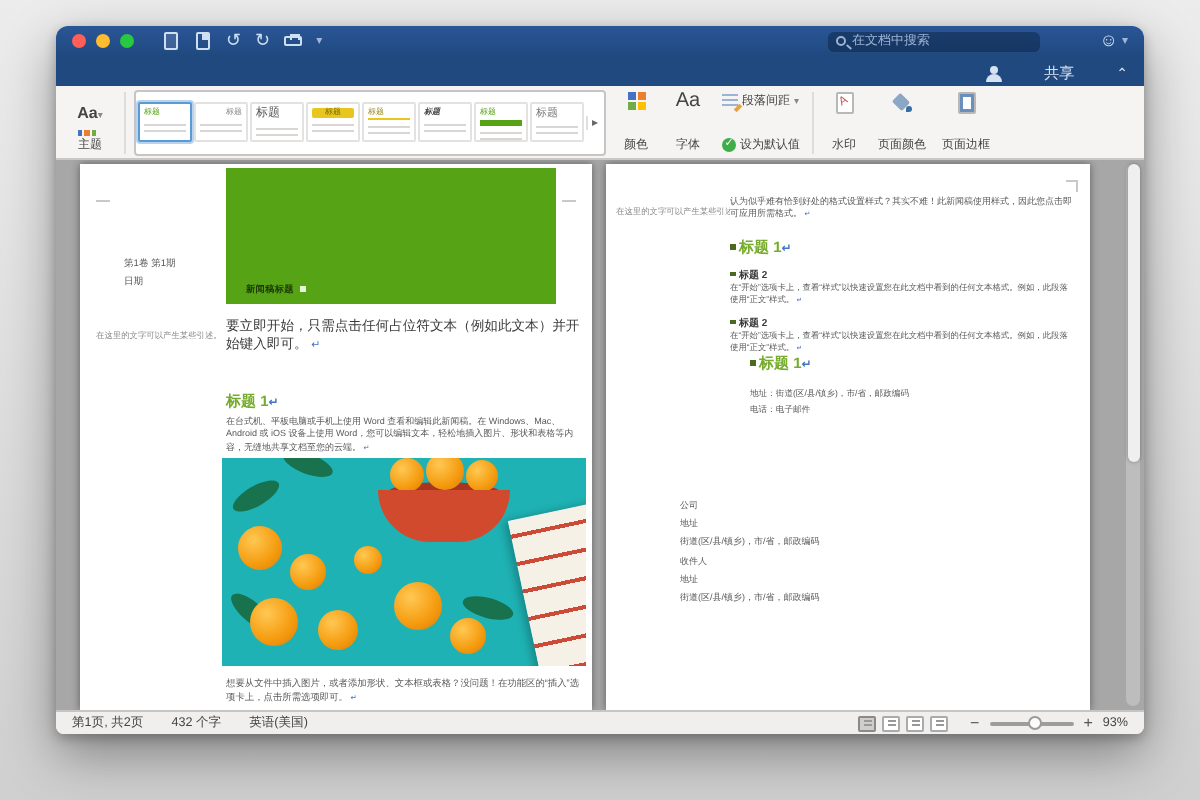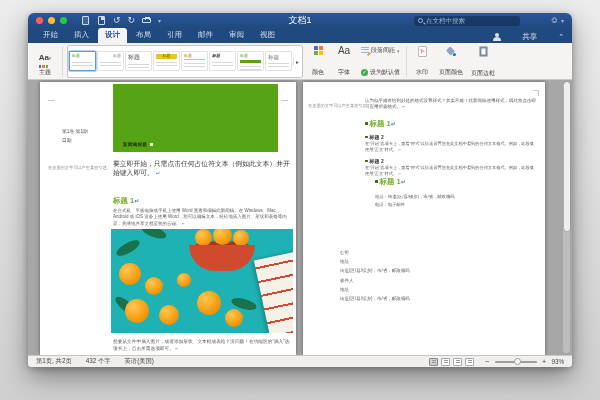--- a/index.html
+++ b/index.html
@@ -163,39 +163,28 @@
       <span class="tb-ic">
           <span class="floppy"></span>
         </span>
       <span class="arrow">↺</span>
       <span class="arrow">↻</span>
       <span class="tb-ic">
           <span class="printer"></span>
         </span>
       <span class="tb-caret">▾</span>
     </div>
-    <div class="tb-title">文档1</div>
     <div class="tb-search">
       <span class="mag"></span>
       <input placeholder="在文档中搜索" style="">
     </div>
     <div class="smiley">☺<span class="tb-caret">▾</span></div>
   </div>
 
   <div class="tabbar">
-    <div class="tabs">
-      <div class="tab">开始</div>
-      <div class="tab">插入</div>
-      <div class="tab active">设计</div>
-      <div class="tab">布局</div>
-      <div class="tab">引用</div>
-      <div class="tab">邮件</div>
-      <div class="tab">审阅</div>
-      <div class="tab">视图</div>
-    </div>
     <div class="tab-right">
       <span class="person"></span>
       <span>共享</span>
       <span class="chev">⌃</span>
     </div>
   </div>
 
   <div class="ribbon">
     <div class="grp-themes">
       <div>

